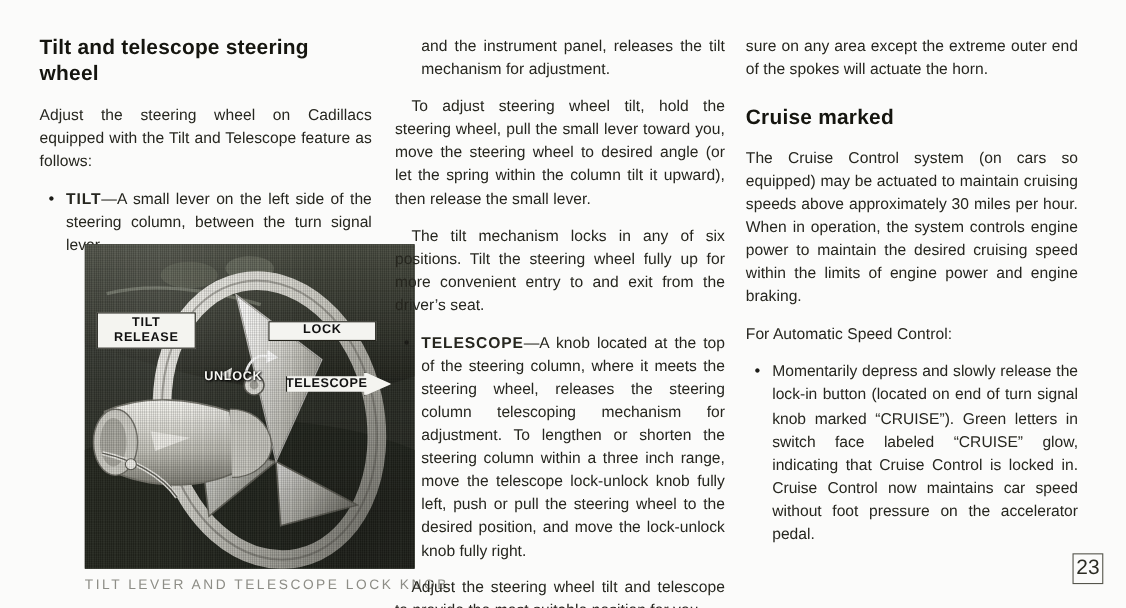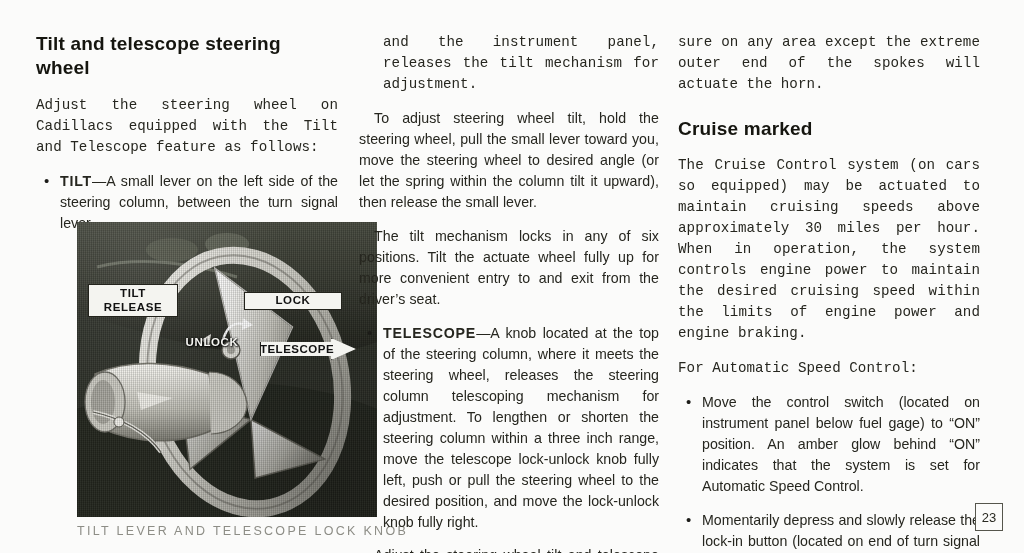--- a/index.html
+++ b/index.html
@@ -41,21 +41,21 @@
   h2.section-title { margin-top: 0; }
 
   p.body-text {
     font-size: 14.2px;
     line-height: 1.48;
     margin: 0 0 13px 0;
     text-align: justify;
     color: #26261f;
     letter-spacing: 0.05px;
   }
-  p.no-indent { text-indent: 0; font-family: Liberation Mono, monospace; }
+  p.no-indent { text-indent: 0; }
   p.indent { text-indent: 15px; }
 
   ul.bullets {
     list-style: none;
     margin: 0 0 12px 0;
     padding: 0;
   }
   ul.bullets > li {
     position: relative;
     padding-left: 24px;
@@ -168,21 +168,21 @@
   .page-number {
     position: absolute;
     right: 21px;
     bottom: 22px;
     width: 26px;
     height: 26px;
     border: 1px solid #55554c;
     display: flex;
     align-items: center;
     justify-content: center;
-    font-size: 13px;
+    font-size: 19px;
     color: #2a2a22;
     background: #fbfbfa;
     margin-left: 20px;
   }
 </style>
 </head>
 <body>
 
 <div class="page">
 
@@ -271,21 +271,21 @@
     </div>
 
     <figcaption class="photo-caption">TILT LEVER AND TELESCOPE LOCK KNOB</figcaption>
   </figure>
 
   <div class="column col-2">
     <p class="body-text no-indent" style="padding-left:24px;">and the instrument panel, releases the tilt mechanism for adjustment.</p>
 
     <p class="body-text indent">To adjust steering wheel tilt, hold the steering wheel, pull the small lever toward you, move the steering wheel to desired angle (or let the spring within the column tilt it upward), then release the small lever.</p>
 
-    <p class="body-text indent">The tilt mechanism locks in any of six positions. Tilt the actuate wheel fully up for more convenient entry to and exit from the driver’s seat.</p>
+    <p class="body-text indent">The tilt mechanism locks in any of six positions. Tilt the steering wheel fully up for more convenient entry to and exit from the driver’s seat.</p>
 
     <ul class="bullets">
       <li>
         <span class="term">TELESCOPE</span><span>—A knob located at the top of the steering column, where it meets the steering wheel, releases the steering column telescoping mechanism for adjustment. To lengthen or shorten the steering column within a three inch range, move the telescope lock-unlock knob fully left, push or pull the steering wheel to the desired position, and move the lock-unlock knob fully right.</span>
       </li>
     </ul>
 
     <p class="body-text indent">Adjust the steering wheel tilt and telescope to provide the most suitable position for you.</p>
 
   </div>
@@ -293,20 +293,19 @@
   <div class="column col-3">
     <p class="body-text no-indent">sure on any area except the extreme outer end of the spokes will actuate the horn.</p>
 
     <h2 class="section-title" style="margin-top:22px;">Cruise marked</h2>
 
     <p class="body-text no-indent">The Cruise Control system (on cars so equipped) may be actuated to maintain cruising speeds above approximately 30 miles per hour. When in operation, the system controls engine power to maintain the desired cruising speed within the limits of engine power and engine braking.</p>
 
     <p class="body-text no-indent">For Automatic Speed Control:</p>
 
     <ul class="bullets">
-      <li>Move the control switch (located on instrument panel below fuel gage) to “ON” position. An amber glow behind “ON” indicates that the system is set for Automatic Speed Control.</li>
       <li>Momentarily depress and slowly release the lock-in button (located on end of turn signal knob marked “CRUISE”). Green letters in switch face labeled “CRUISE” glow, indicating that Cruise Control is locked in. Cruise Control now maintains car speed without foot pressure on the accelerator pedal.</li>
     </ul>
   </div>
 
   <div class="page-number">23</div>
 
 </div>
 
 </body></html>

